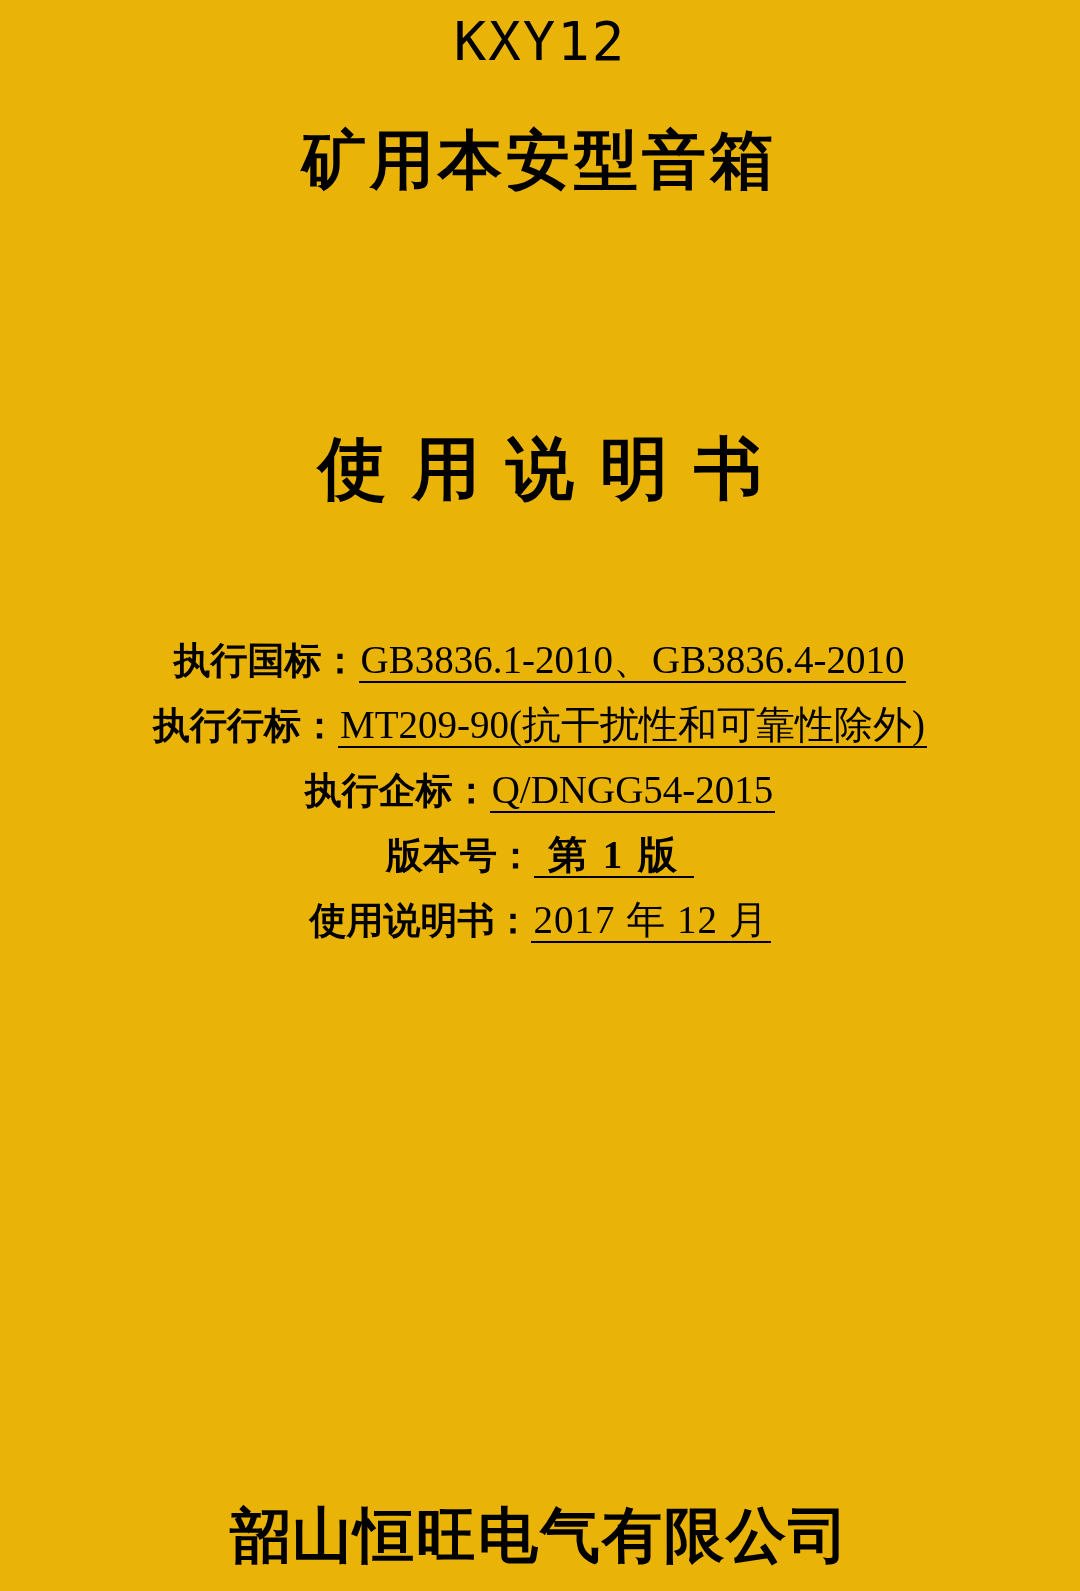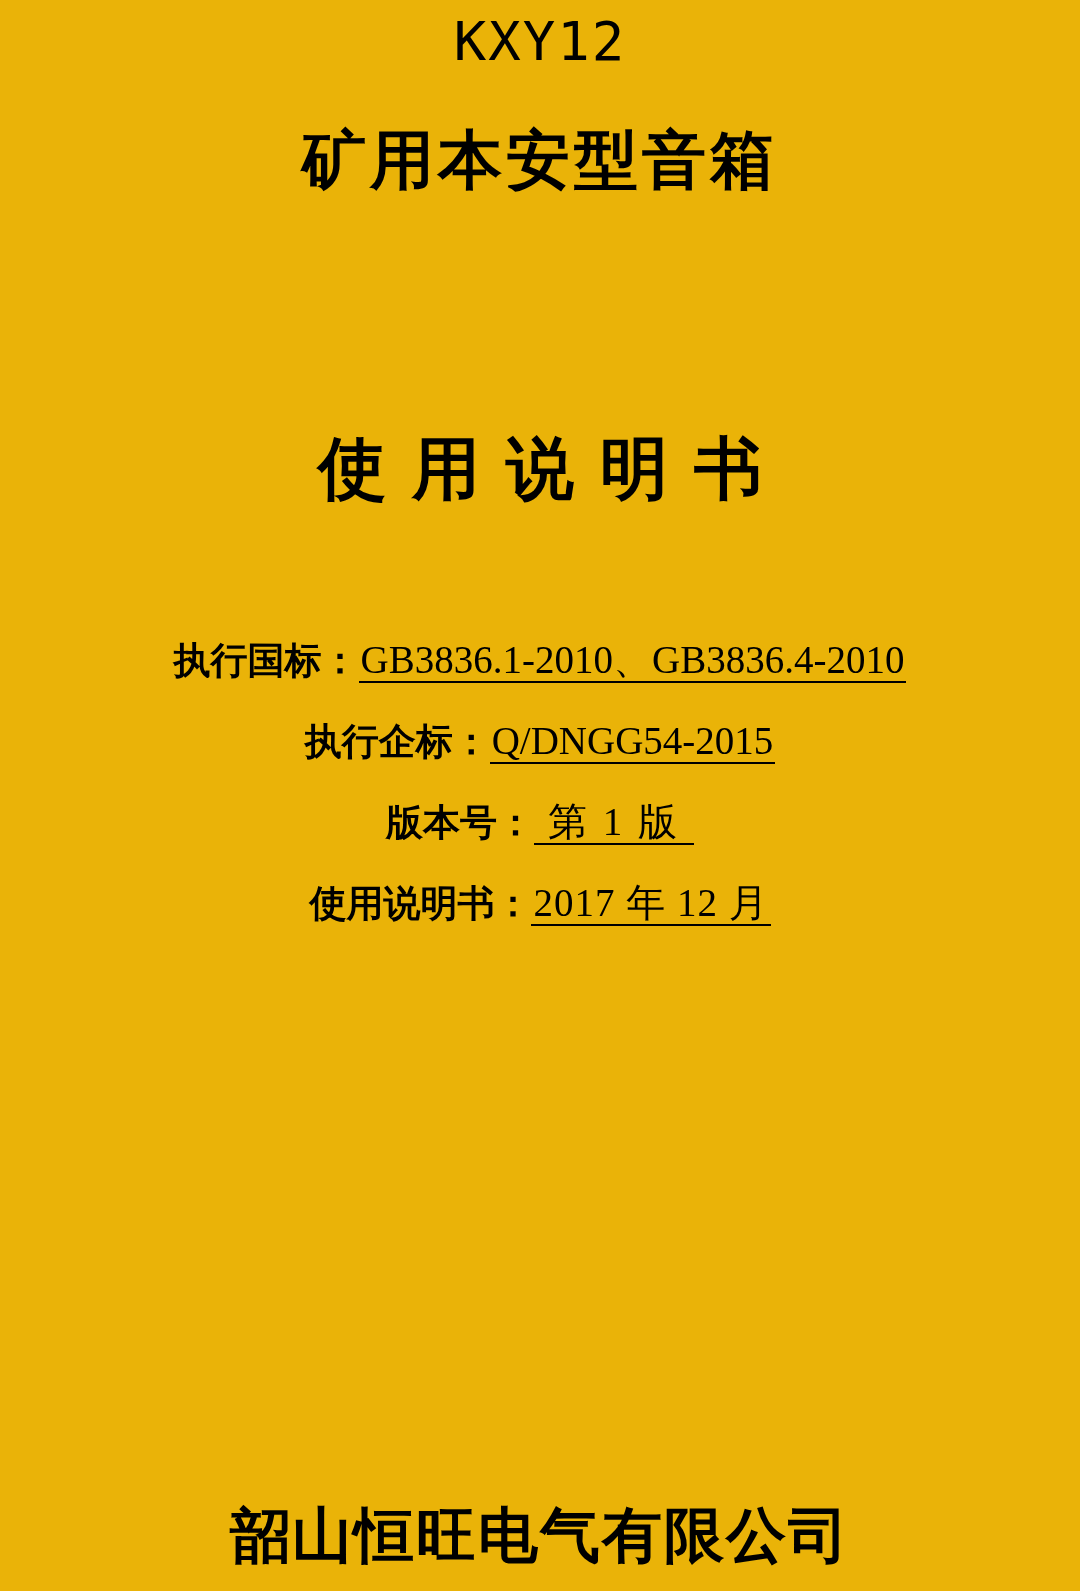--- a/index.html
+++ b/index.html
@@ -62,38 +62,39 @@
     top: 640px;
     left: 0;
     width: 100%;
   }
   .spec-row {
     display: flex;
     justify-content: center;
     align-items: baseline;
     font-size: 38px;
     line-height: 1.0;
-    margin-bottom: 38px;
+    margin-bottom: 22px;
     white-space: nowrap;
   }
   .spec-label {
     font-family: "DejaVu Sans", sans-serif;
     font-weight: 700;
     font-size: 37px;
   }
   .spec-value {
     font-family: "Liberation Serif", serif;
     font-size: 39px;
     border-bottom: 2px solid #000;
     padding: 0 2px 2px 2px;
   }
   .spec-value.spaced {
     padding-left: 14px;
     padding-right: 14px;
     letter-spacing: 3px;
+    font-weight: bold;
   }
   .spec-value.date {
     letter-spacing: 1px;
   }
 
   .company {
     position: absolute;
     bottom: 20px;
     left: 0;
     width: 100%;
@@ -117,20 +118,24 @@
 
   <div class="doc-title">使用说明书</div>
 
   <div class="specs">
 
     <div class="spec-row">
       <span class="spec-label">执行国标：</span>
       <span class="spec-value">GB3836.1-2010、GB3836.4-2010</span>
     </div>
 
+    <div class="spec-row">
+      <span class="spec-label">执行行标：</span>
+      <span class="spec-value">MT209-90(抗干扰性和可靠性除外)</span>
+    </div>
 
     <div class="spec-row">
       <span class="spec-label">执行企标：</span>
       <span class="spec-value">Q/DNGG54-2015</span>
     </div>
 
     <div class="spec-row">
       <span class="spec-label">版本号：</span>
       <span class="spec-value spaced">第 1 版</span>
     </div>

